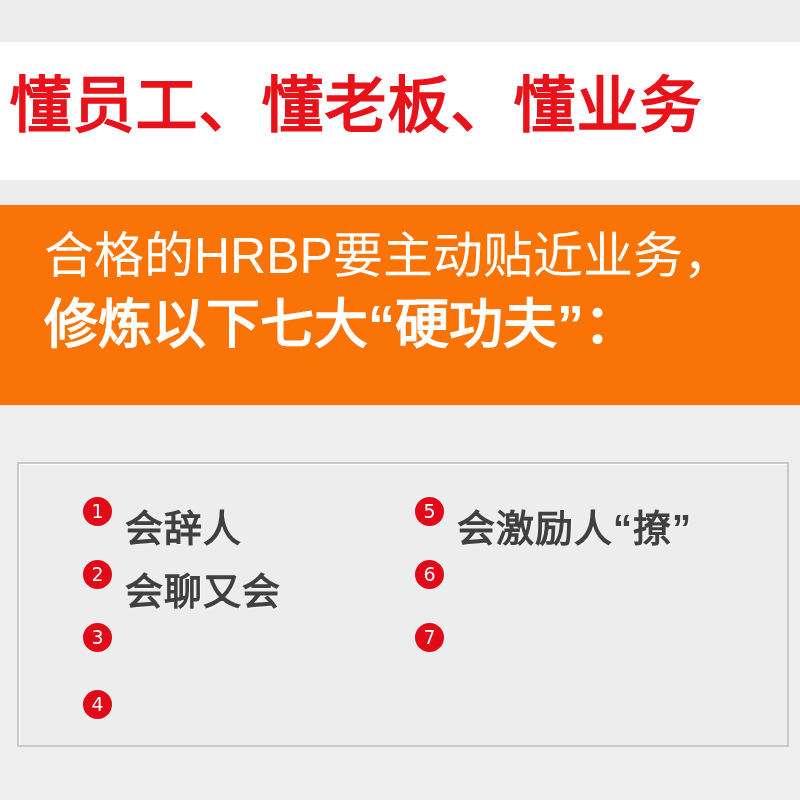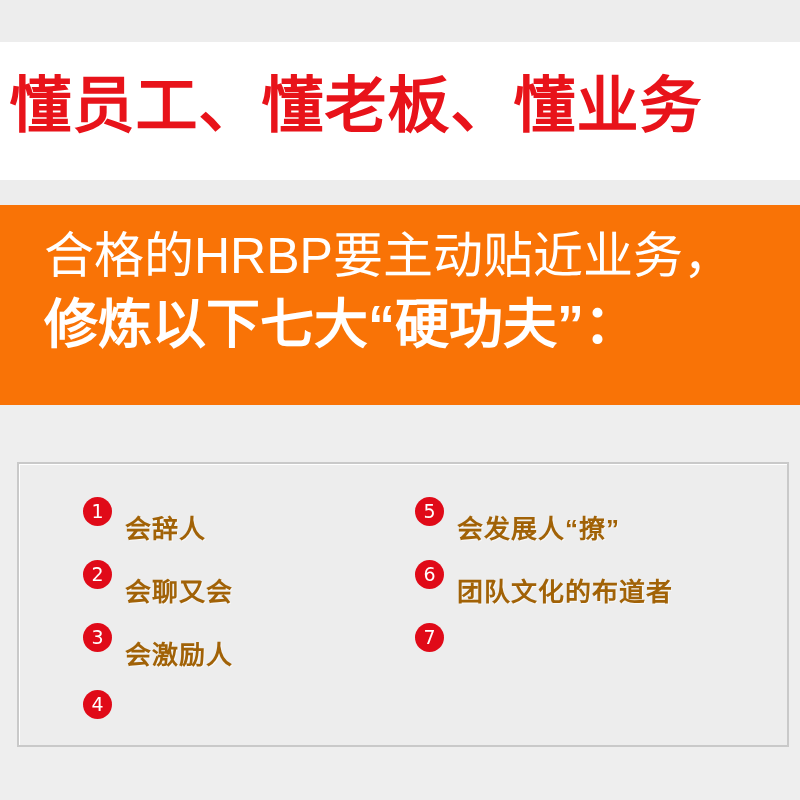--- a/index.html
+++ b/index.html
@@ -126,24 +126,24 @@
     background: #e00a18;
     color: #ffffff;
     font-size: 19px;
     line-height: 29px;
     text-align: center;
     font-weight: normal;
     font-family: "DejaVu Sans", sans-serif;
     margin-right: 13px;
   }
   .item-label {
-    font-size: 26px;
+    font-size: 38px;
     line-height: 44px;
     font-weight: bold;
-    color: #a16207;
+    color: #404040;
     white-space: nowrap;
     letter-spacing: 1px;
     text-shadow: 1px 1px 0 rgba(255,255,255,0.6);
     margin-top: 34px;
   }
 </style>
 </head>
 <body>
 
 <div class="poster">
@@ -167,35 +167,33 @@
       <div class="list-item">
         <span class="badge">1</span>
         <span class="item-label">会辞人</span>
       </div>
       <div class="list-item">
         <span class="badge">2</span>
         <span class="item-label">会聊又会</span>
       </div>
       <div class="list-item">
         <span class="badge">3</span>
-        <span class="item-label">会激励人</span>
       </div>
       <div class="list-item tall">
         <span class="badge">4</span>
       </div>
     </div>
 
     <div class="list-col col-right">
       <div class="list-item">
         <span class="badge">5</span>
-        <span class="item-label">会发展人“撩”</span>
+        <span class="item-label">会激励人“撩”</span>
       </div>
       <div class="list-item">
         <span class="badge">6</span>
-        <span class="item-label">团队文化的布道者</span>
       </div>
       <div class="list-item">
         <span class="badge">7</span>
       </div>
     </div>
 
   </div>
 
 </div>
 

